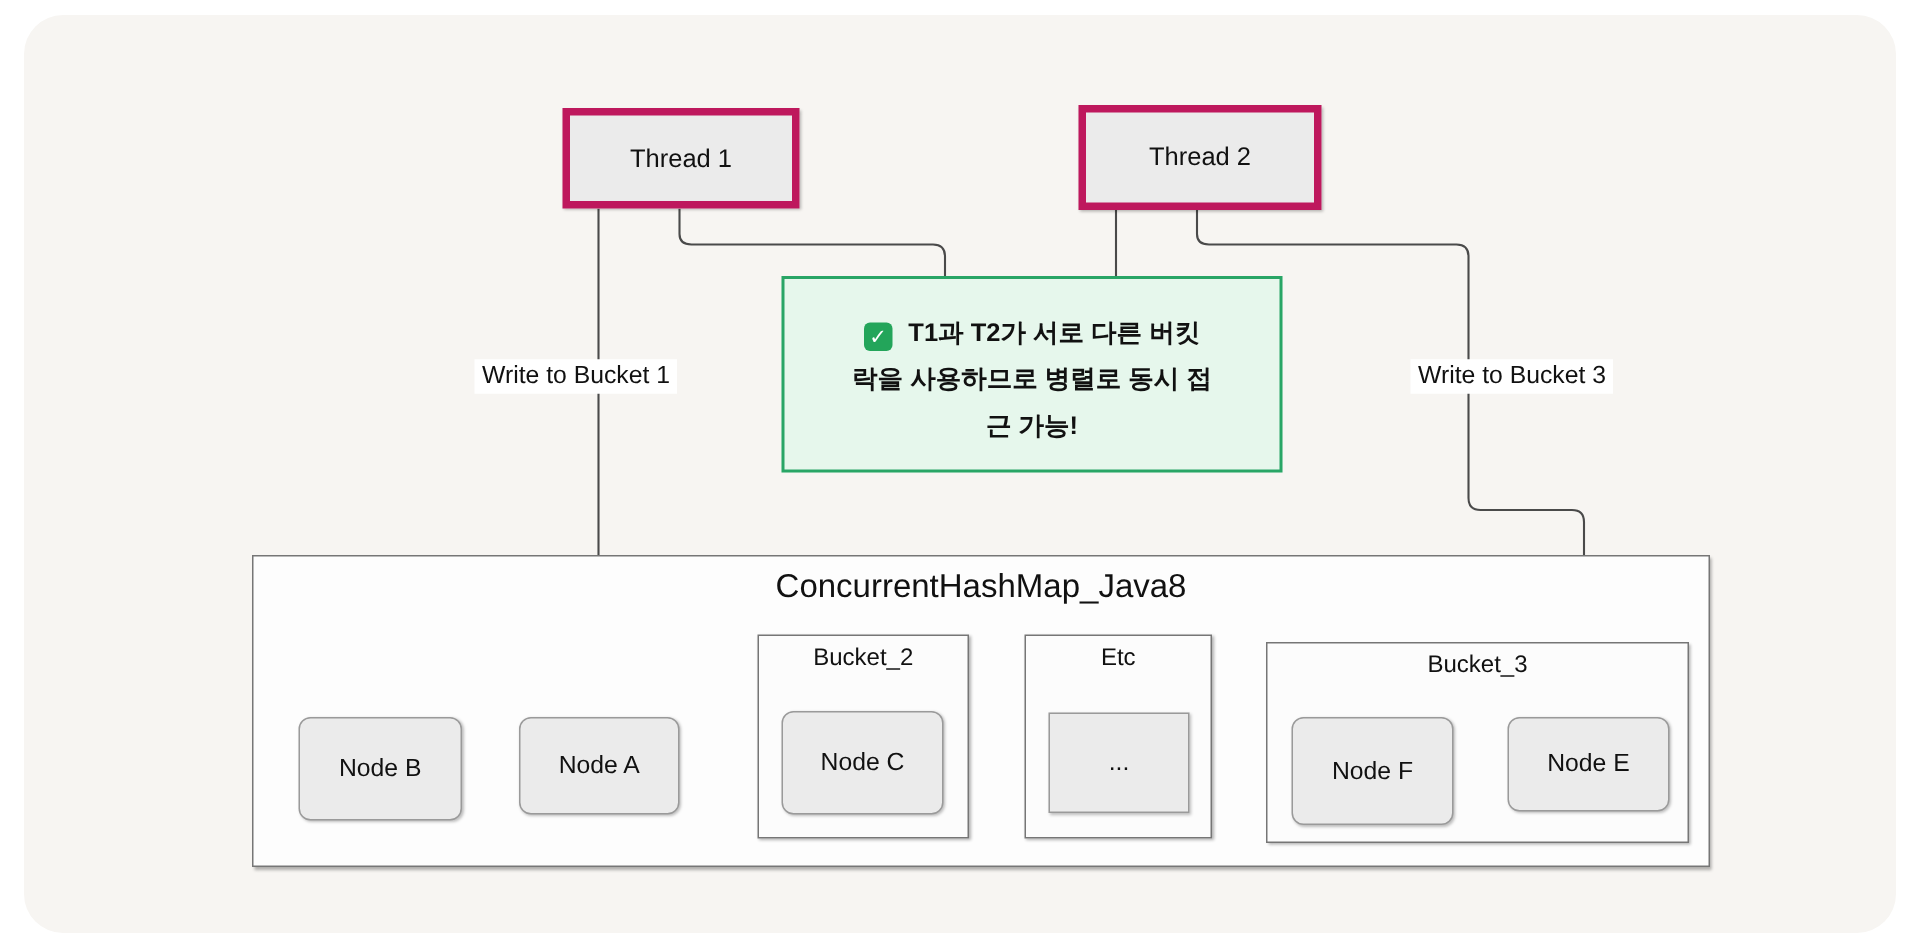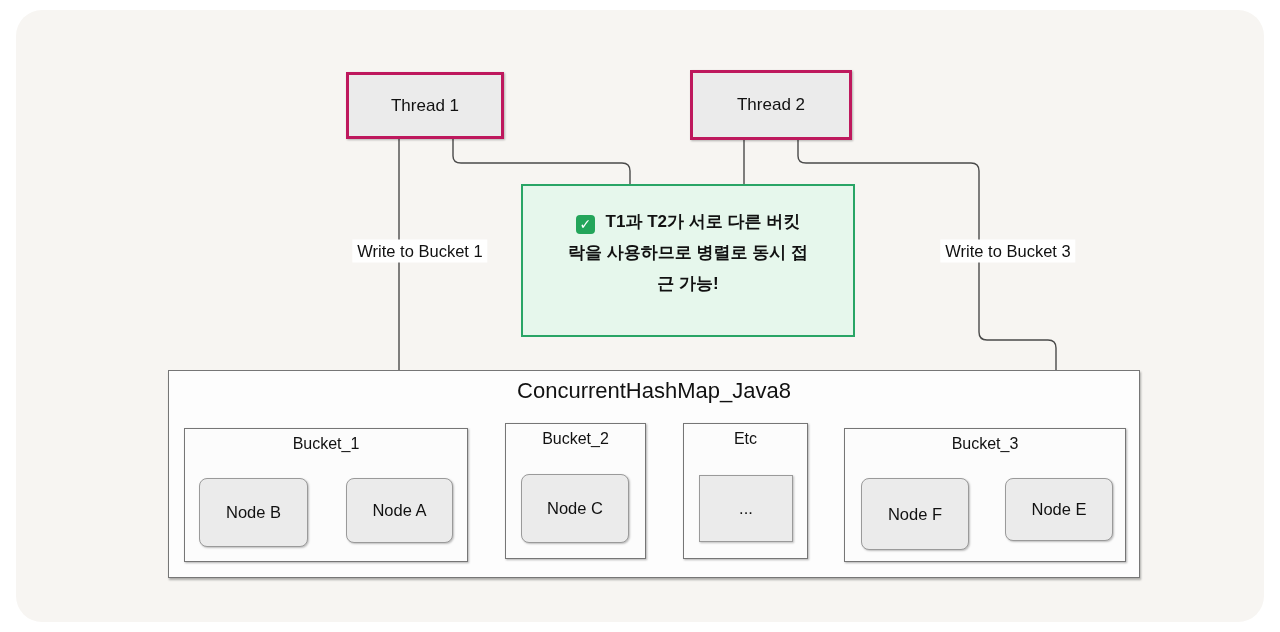--- a/index.html
+++ b/index.html
@@ -6,36 +6,36 @@
   html,body { width:1280px; height:632px; background:#ffffff;
     font-family:"Liberation Sans","DejaVu Sans",sans-serif; color:#111; }
   .page { position:relative; width:1280px; height:632px; background:#ffffff; overflow:hidden; }
   .card { position:absolute; left:16px; top:10px; width:1248px; height:612px;
     background:#f7f5f2; border-radius:26px; }
   .wires { position:absolute; left:0; top:0; width:1280px; height:632px; }
   .wires path { fill:none; stroke:#4a4a4a; stroke-width:1.4; }
   .wires polygon { fill:#5b5b5b; stroke:none; }
 
   .box { position:absolute; display:flex; align-items:center; justify-content:center;
-    background:#ebebeb; border:3px solid #be185d; font-size:17px;
-    box-shadow:1px 1px 2px rgba(0,0,0,0.28); }
+    background:#ebebeb; border:5px solid #be185d; font-size:17px;
+    box-shadow:1px 1px 2px rgba(0,0,0,0.28);margin-left:29px; }
   .thread1 { left:330px; top:62px; width:158px; height:67px; }
   .thread2 { left:674px; top:60px; width:162px; height:70px; }
 
-  .note { position:absolute; left:505px; top:174px; width:334px; height:153px;
+  .note { position:absolute; left:505px; top:174px; width:334px; height:131px;
     background:#e6f7ec; border:2px solid #29a566; text-align:center;
     padding-top:20px; font-size:17px; font-weight:700; line-height:31px; }
   .note-text { white-space:pre-line; }
   .check-icon { display:inline-block; width:19px; height:19px; margin-right:6px;
     background:#23a55a; color:#ffffff; border-radius:4px; font-size:14px;
     line-height:19px; text-align:center; vertical-align:-2px; font-weight:700; }
 
   .edge-label { position:absolute; transform:translate(-50%,-50%);
     background:#ffffff; padding:2px 5px; font-size:16.5px; white-space:nowrap; }
-  .el1 { left:404px; top:241px; }
+  .el1 { left:368px; top:241px; }
   .el2 { left:963px; top:241px;margin-left:29px; }
 
   .container-box { position:absolute; left:152px; top:360px; width:972px; height:208px;
     background:#fdfdfd; border:1px solid #767676; box-shadow:1px 2px 2px rgba(0,0,0,0.3); }
   .container-title { position:absolute; left:0; top:7px; width:100%;
     text-align:center; font-size:22px; }
 
   .bucket { position:absolute; background:#fcfcfc; border:1px solid #767676;
     box-shadow:1px 1px 2px rgba(0,0,0,0.3); }
   .bucket-title { position:absolute; left:0; top:6px; width:100%; text-align:center; font-size:16px; }
@@ -78,23 +78,20 @@
 근 가능!</span>
     </div>
 
     <div class="edge-label el1">Write to Bucket 1</div>
     <div class="edge-label el2">Write to Bucket 3</div>
 
     <div class="container-box">
       <div class="container-title">ConcurrentHashMap_Java8</div>
     </div>
 
-    <div class="bucket b1">
-      <div class="bucket-title">Bucket_1</div>
-    </div>
     <div class="bucket b2">
       <div class="bucket-title">Bucket_2</div>
     </div>
     <div class="bucket b3">
       <div class="bucket-title">Etc</div>
     </div>
     <div class="bucket b4">
       <div class="bucket-title">Bucket_3</div>
     </div>
 

